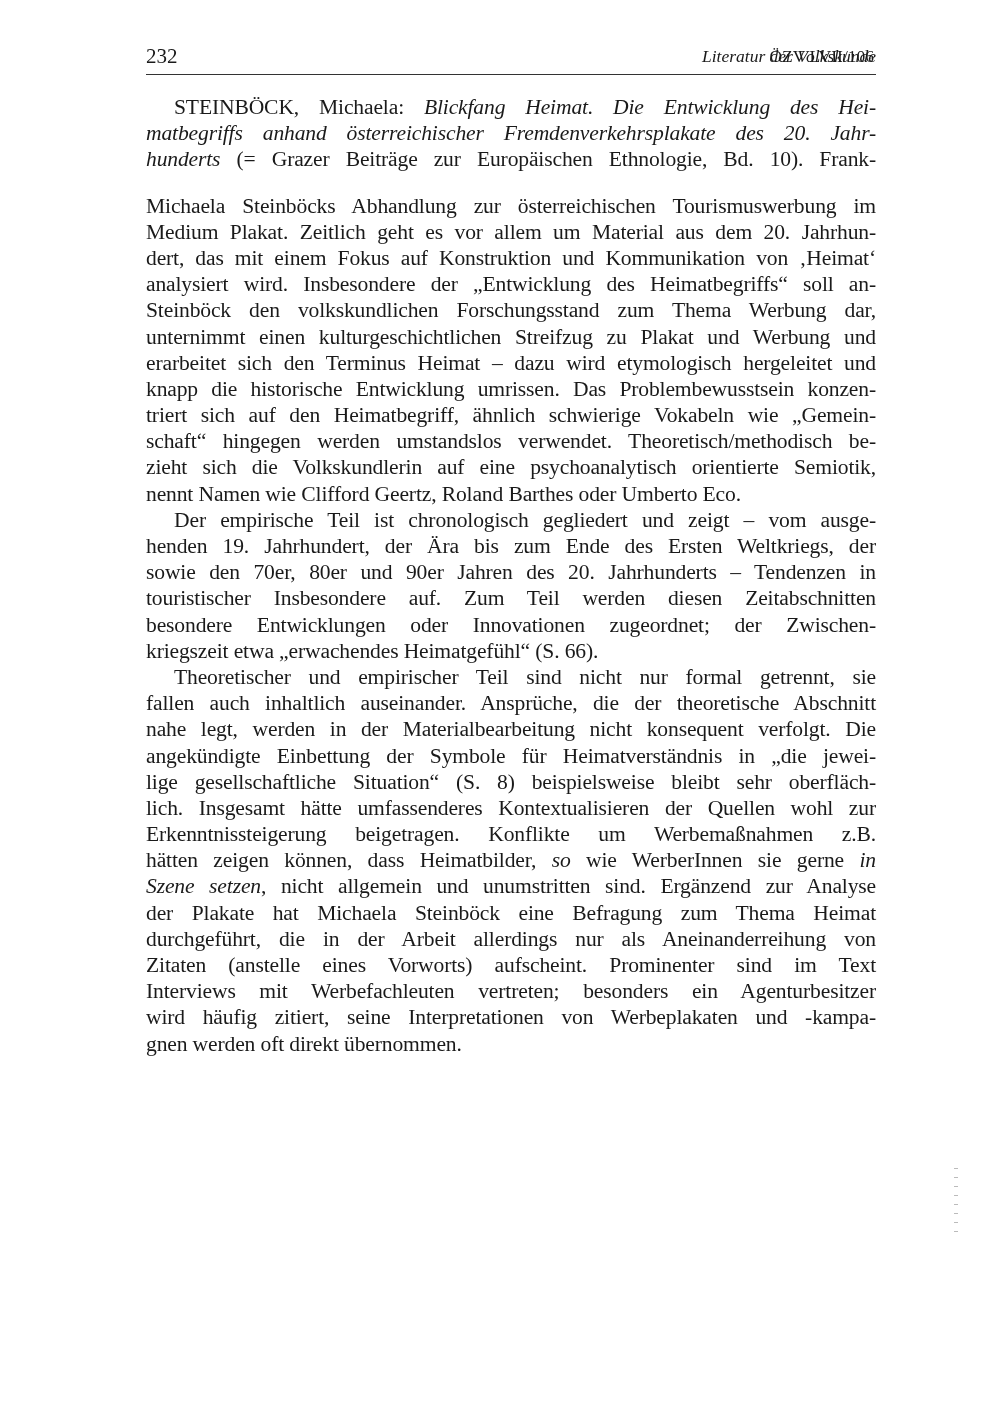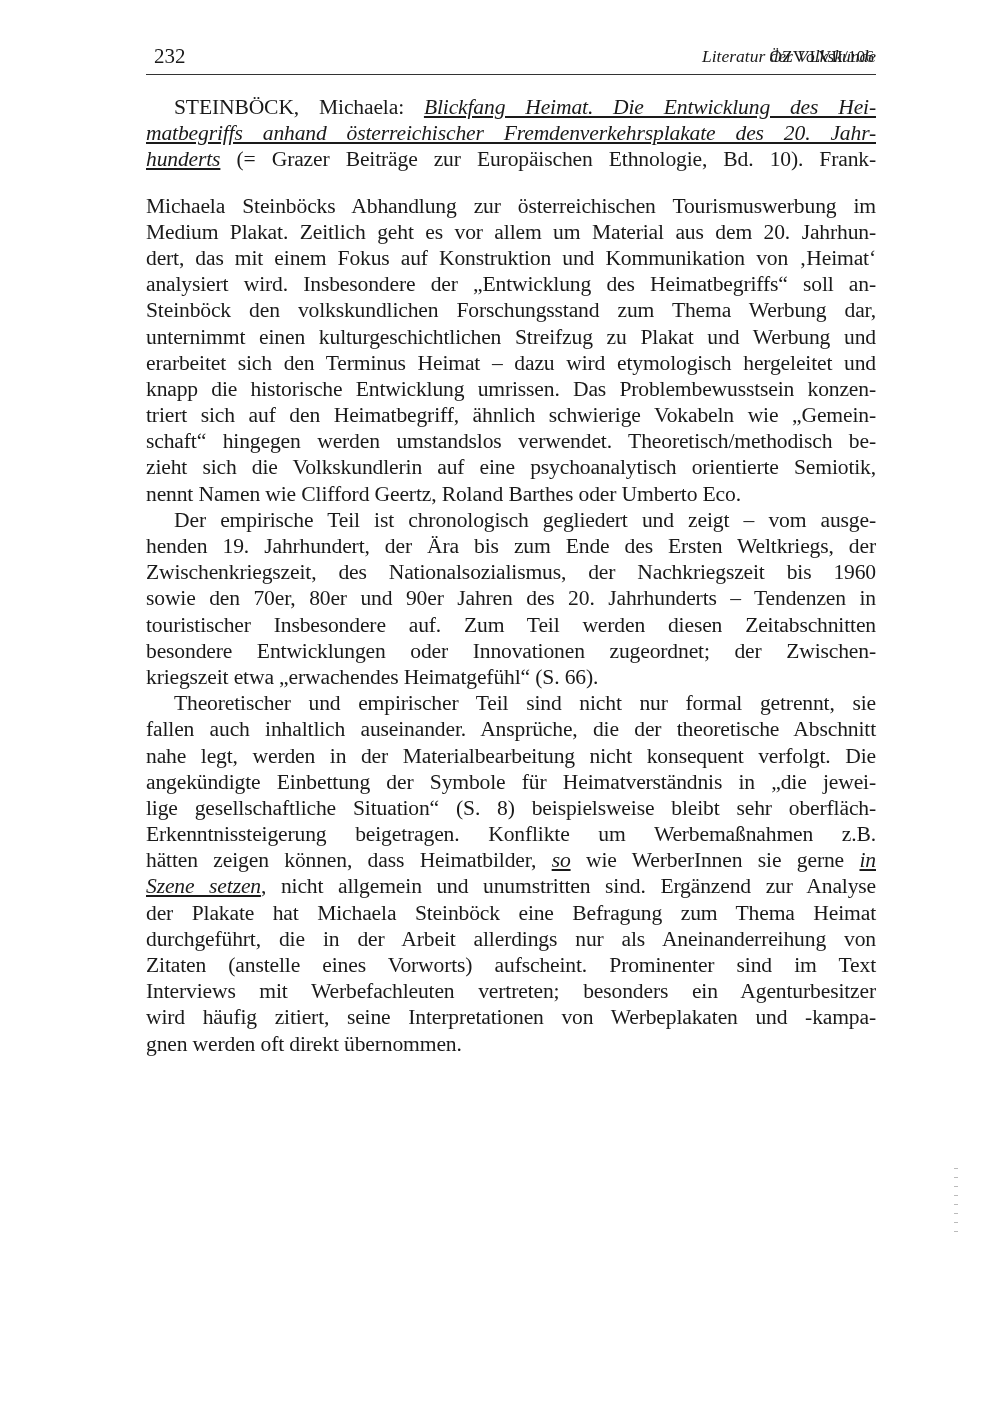--- a/index.html
+++ b/index.html
@@ -25,21 +25,21 @@
       position: absolute;
       top: 42px;
       left: 0;
       width: 730px;
       height: 28px;
       font-size: 19px;
       line-height: 28px;
     }
     .running-head .page-number {
       position: absolute;
-      left: 8px;
+      left: 0;
       top: 0;
       font-size: 21px;
     }
     .running-head .section-title {
       position: absolute;
       left: 0;
       width: 100%;
       text-align: right;
       top: 0;
       font-size: 17.5px;
@@ -80,21 +80,21 @@
     .line.last {
       text-align-last: left;
     }
     .line.indent {
       padding-left: 28px;
     }
     .gap {
       display: block;
       height: 20px;
     }
-    em, .it { font-style: italic; text-decoration: underline; }
+    em, .it { font-style: italic; }
     .margin-marks {
       position: absolute;
       left: 952px;
       top: 1160px;
       width: 12px;
       height: 140px;
     }
     .margin-marks span {
       display: block;
       width: 4px;
@@ -132,32 +132,32 @@
           <span class="line"><span>erarbeitet sich den Terminus Heimat – dazu wird etymologisch hergeleitet und</span></span>
           <span class="line"><span>knapp die historische Entwicklung umrissen. Das Problembewusstsein konzen-</span></span>
           <span class="line"><span>triert sich auf den Heimatbegriff, ähnlich schwierige Vokabeln wie „Gemein-</span></span>
           <span class="line"><span>schaft“ hingegen werden umstandslos verwendet. Theoretisch/methodisch be-</span></span>
           <span class="line"><span>zieht sich die Volkskundlerin auf eine psychoanalytisch orientierte Semiotik,</span></span>
           <span class="line last"><span>nennt Namen wie Clifford Geertz, Roland Barthes oder Umberto Eco.</span></span>
         </div>
         <div>
           <span class="line indent"><span>Der empirische Teil ist chronologisch gegliedert und zeigt – vom ausge-</span></span>
           <span class="line"><span>henden 19. Jahrhundert, der Ära bis zum Ende des Ersten Weltkriegs, der</span></span>
-          <span class="line"><span>Zwischenkriegszeit, des Nationalsozialismus, der Nachkriegszeit bis 1960</span></span>
           <span class="line"><span>sowie den 70er, 80er und 90er Jahren des 20. Jahrhunderts – Tendenzen in</span></span>
           <span class="line"><span>touristischer Insbesondere auf. Zum Teil werden diesen Zeitabschnitten</span></span>
           <span class="line"><span>besondere Entwicklungen oder Innovationen zugeordnet; der Zwischen-</span></span>
           <span class="line last"><span>kriegszeit etwa „erwachendes Heimatgefühl“ (S. 66).</span></span>
         </div>
         <div>
           <span class="line indent"><span>Theoretischer und empirischer Teil sind nicht nur formal getrennt, sie</span></span>
           <span class="line"><span>fallen auch inhaltlich auseinander. Ansprüche, die der theoretische Abschnitt</span></span>
           <span class="line"><span>nahe legt, werden in der Materialbearbeitung nicht konsequent verfolgt. Die</span></span>
           <span class="line"><span>angekündigte Einbettung der Symbole für Heimatverständnis in „die jewei-</span></span>
           <span class="line"><span>lige gesellschaftliche Situation“ (S. 8) beispielsweise bleibt sehr oberfläch-</span></span>
+          <span class="line"><span>lich. Insgesamt hätte umfassenderes Kontextualisieren der Quellen wohl zur</span></span>
           <span class="line"><span>Erkenntnissteigerung beigetragen. Konflikte um Werbemaßnahmen z.B.</span></span>
           <span class="line"><span>hätten zeigen können, dass Heimatbilder, </span><span class="it">so</span><span> wie WerberInnen sie gerne </span><span class="it">in</span></span>
           <span class="line"><span class="it">Szene setzen</span><span>, nicht allgemein und unumstritten sind. Ergänzend zur Analyse</span></span>
           <span class="line"><span>der Plakate hat Michaela Steinböck eine Befragung zum Thema Heimat</span></span>
           <span class="line"><span>durchgeführt, die in der Arbeit allerdings nur als Aneinanderreihung von</span></span>
           <span class="line"><span>Zitaten (anstelle eines Vorworts) aufscheint. Prominenter sind im Text</span></span>
           <span class="line"><span>Interviews mit Werbefachleuten vertreten; besonders ein Agenturbesitzer</span></span>
           <span class="line"><span>wird häufig zitiert, seine Interpretationen von Werbeplakaten und -kampa-</span></span>
           <span class="line last"><span>gnen werden oft direkt übernommen.</span></span>
         </div>

